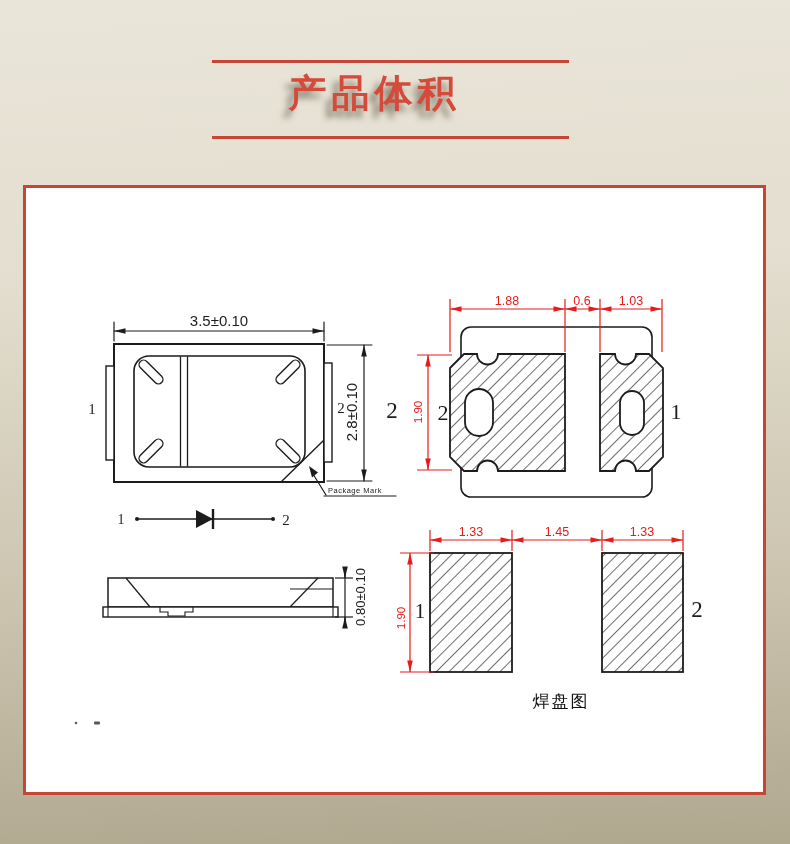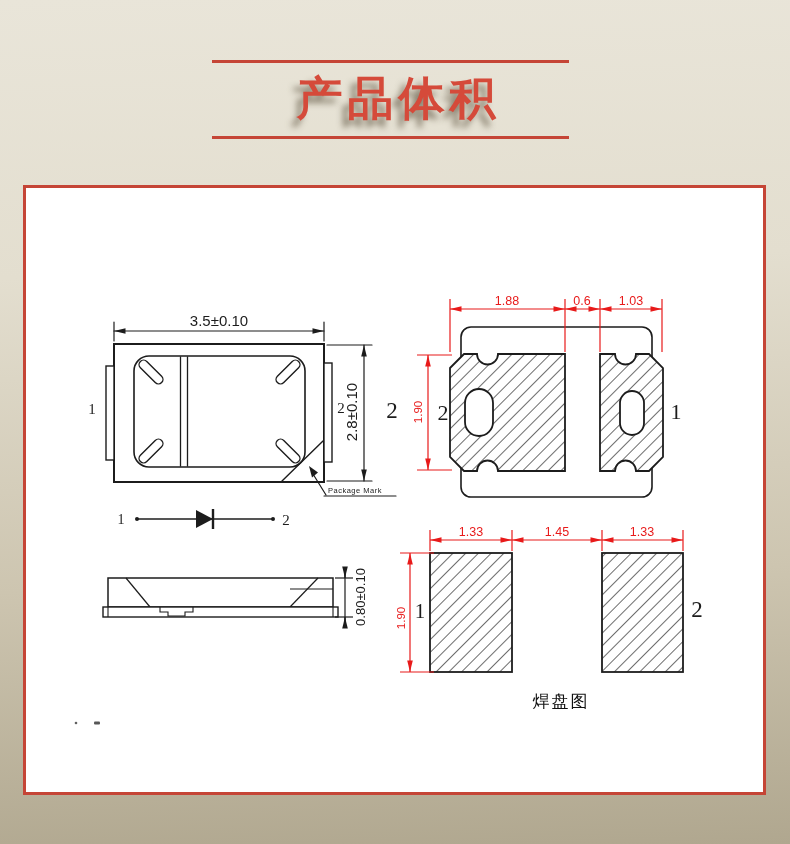--- a/index.html
+++ b/index.html
@@ -5,22 +5,22 @@
   html,body { margin:0; padding:0; }
   body {
     width:790px; height:844px; position:relative; overflow:hidden;
     background: linear-gradient(178deg, #e9e5d9 0%, #e3decf 32%, #cdc5b0 68%, #b0a78f 100%);
     font-family:"Liberation Sans", sans-serif;
   }
   .rule { position:absolute; left:212px; width:357px; height:3px; background:#c54536; }
   .rule-top { top:60px; }
   .rule-bottom { top:136px; }
   .page-title {
-    position:absolute; left:220px; top:68px; width:357px; text-align:center;
-    font-size:46px; font-weight:bold; letter-spacing:5px; color:#d54a3a;
+    position:absolute; left:196px; top:68px; width:357px; text-align:center;
+    font-size:38px; font-weight:bold; letter-spacing:5px; color:#d54a3a;
     font-family:"Liberation Sans", sans-serif;
     text-shadow:-6px 7px 6px rgba(120,110,92,0.85);
   }
   .panel {
     position:absolute; left:23px; top:185px; width:737px; height:604px;
     background:#ffffff; border:3px solid #c54536;
   }
   svg.overlay { position:absolute; left:0; top:0; }
   .cad  { font-family:"Liberation Sans", sans-serif; fill:#1c1c1c; }
   .redt { font-family:"Liberation Sans", sans-serif; fill:#e81a1a; }

